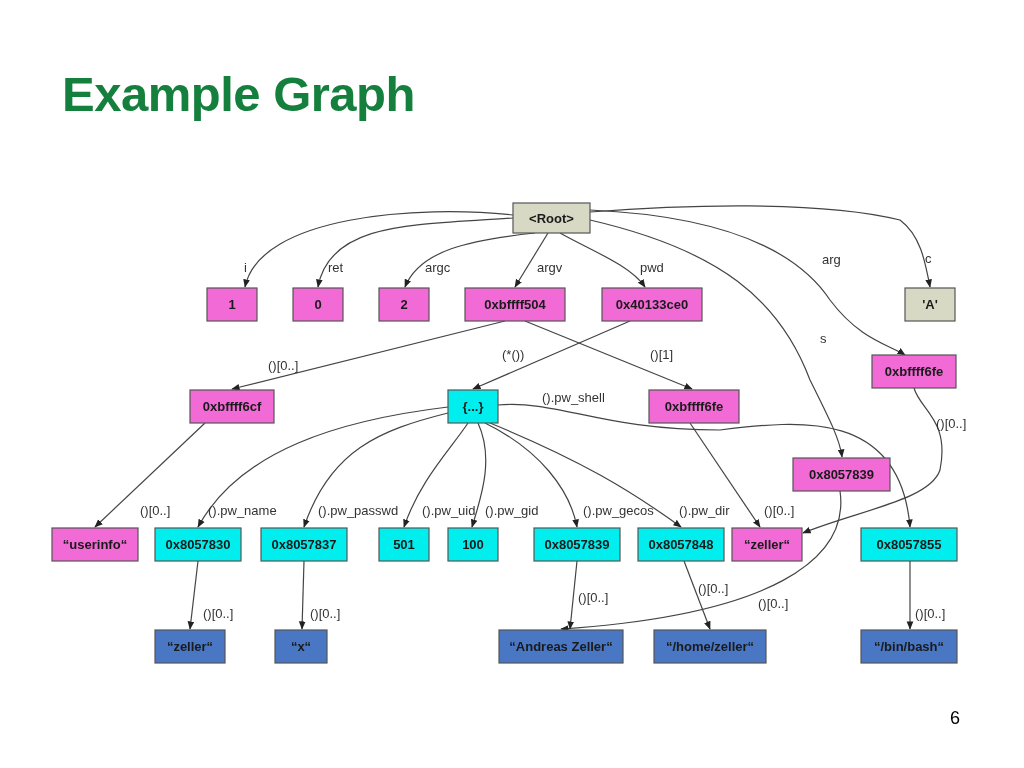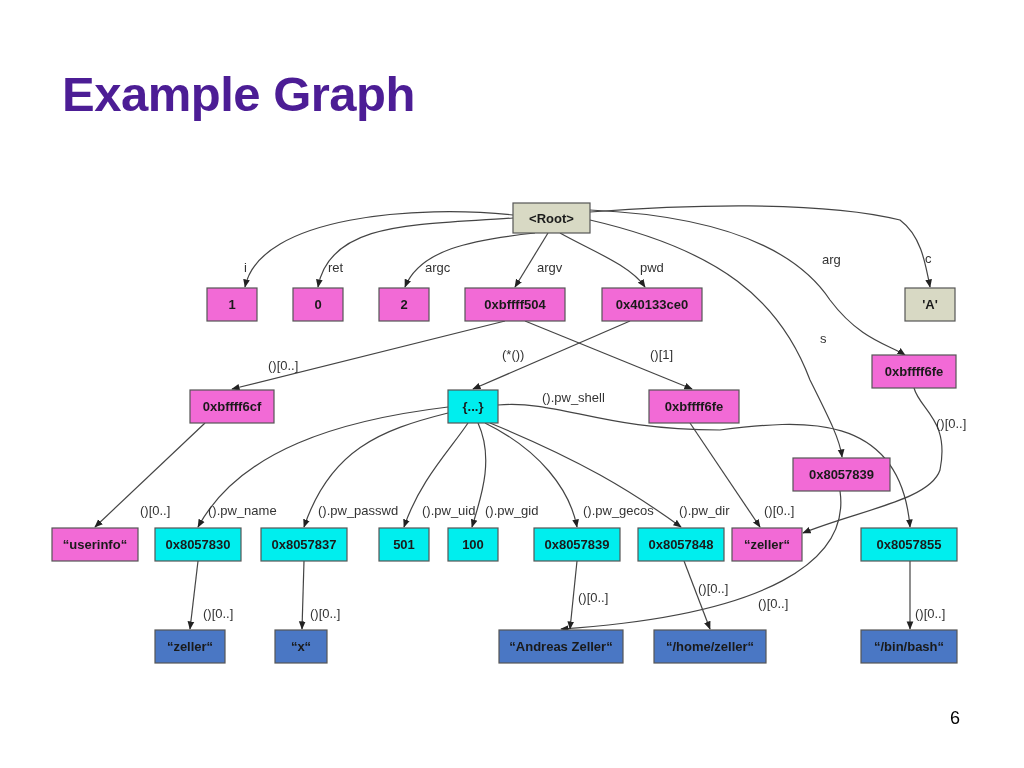--- a/index.html
+++ b/index.html
@@ -1,17 +1,17 @@
 <!DOCTYPE html>
 <html><head>
 <meta charset="utf-8">
 <style>
   html, body { margin:0; padding:0; background:#ffffff; }
   body { width:1024px; height:768px; position:relative; overflow:hidden; font-family:"Liberation Sans", sans-serif; }
-  .title { position:absolute; left:62px; top:66px; font-size:49px; font-weight:bold; color:#4c1d95; letter-spacing:-0.5px; }
+  .title { position:absolute; left:62px; top:66px; font-size:49px; font-weight:bold; color:#15803d; letter-spacing:-0.5px; }
   .page-num { position:absolute; left:950px; top:708px; font-size:18px; color:#000; }
   svg { position:absolute; left:0; top:0; }
   .node rect { stroke:#555; stroke-width:1.2; }
   .node text { font-family:"Liberation Sans", sans-serif; font-weight:bold; font-size:13px; fill:#1a1a1a; text-anchor:middle; dominant-baseline:central; }
   .edge { fill:none; stroke:#444; stroke-width:1.2; }
   .elabel { font-family:"Liberation Sans", sans-serif; font-size:13px; fill:#333; }
 </style>
 </head>
 <body>
 

